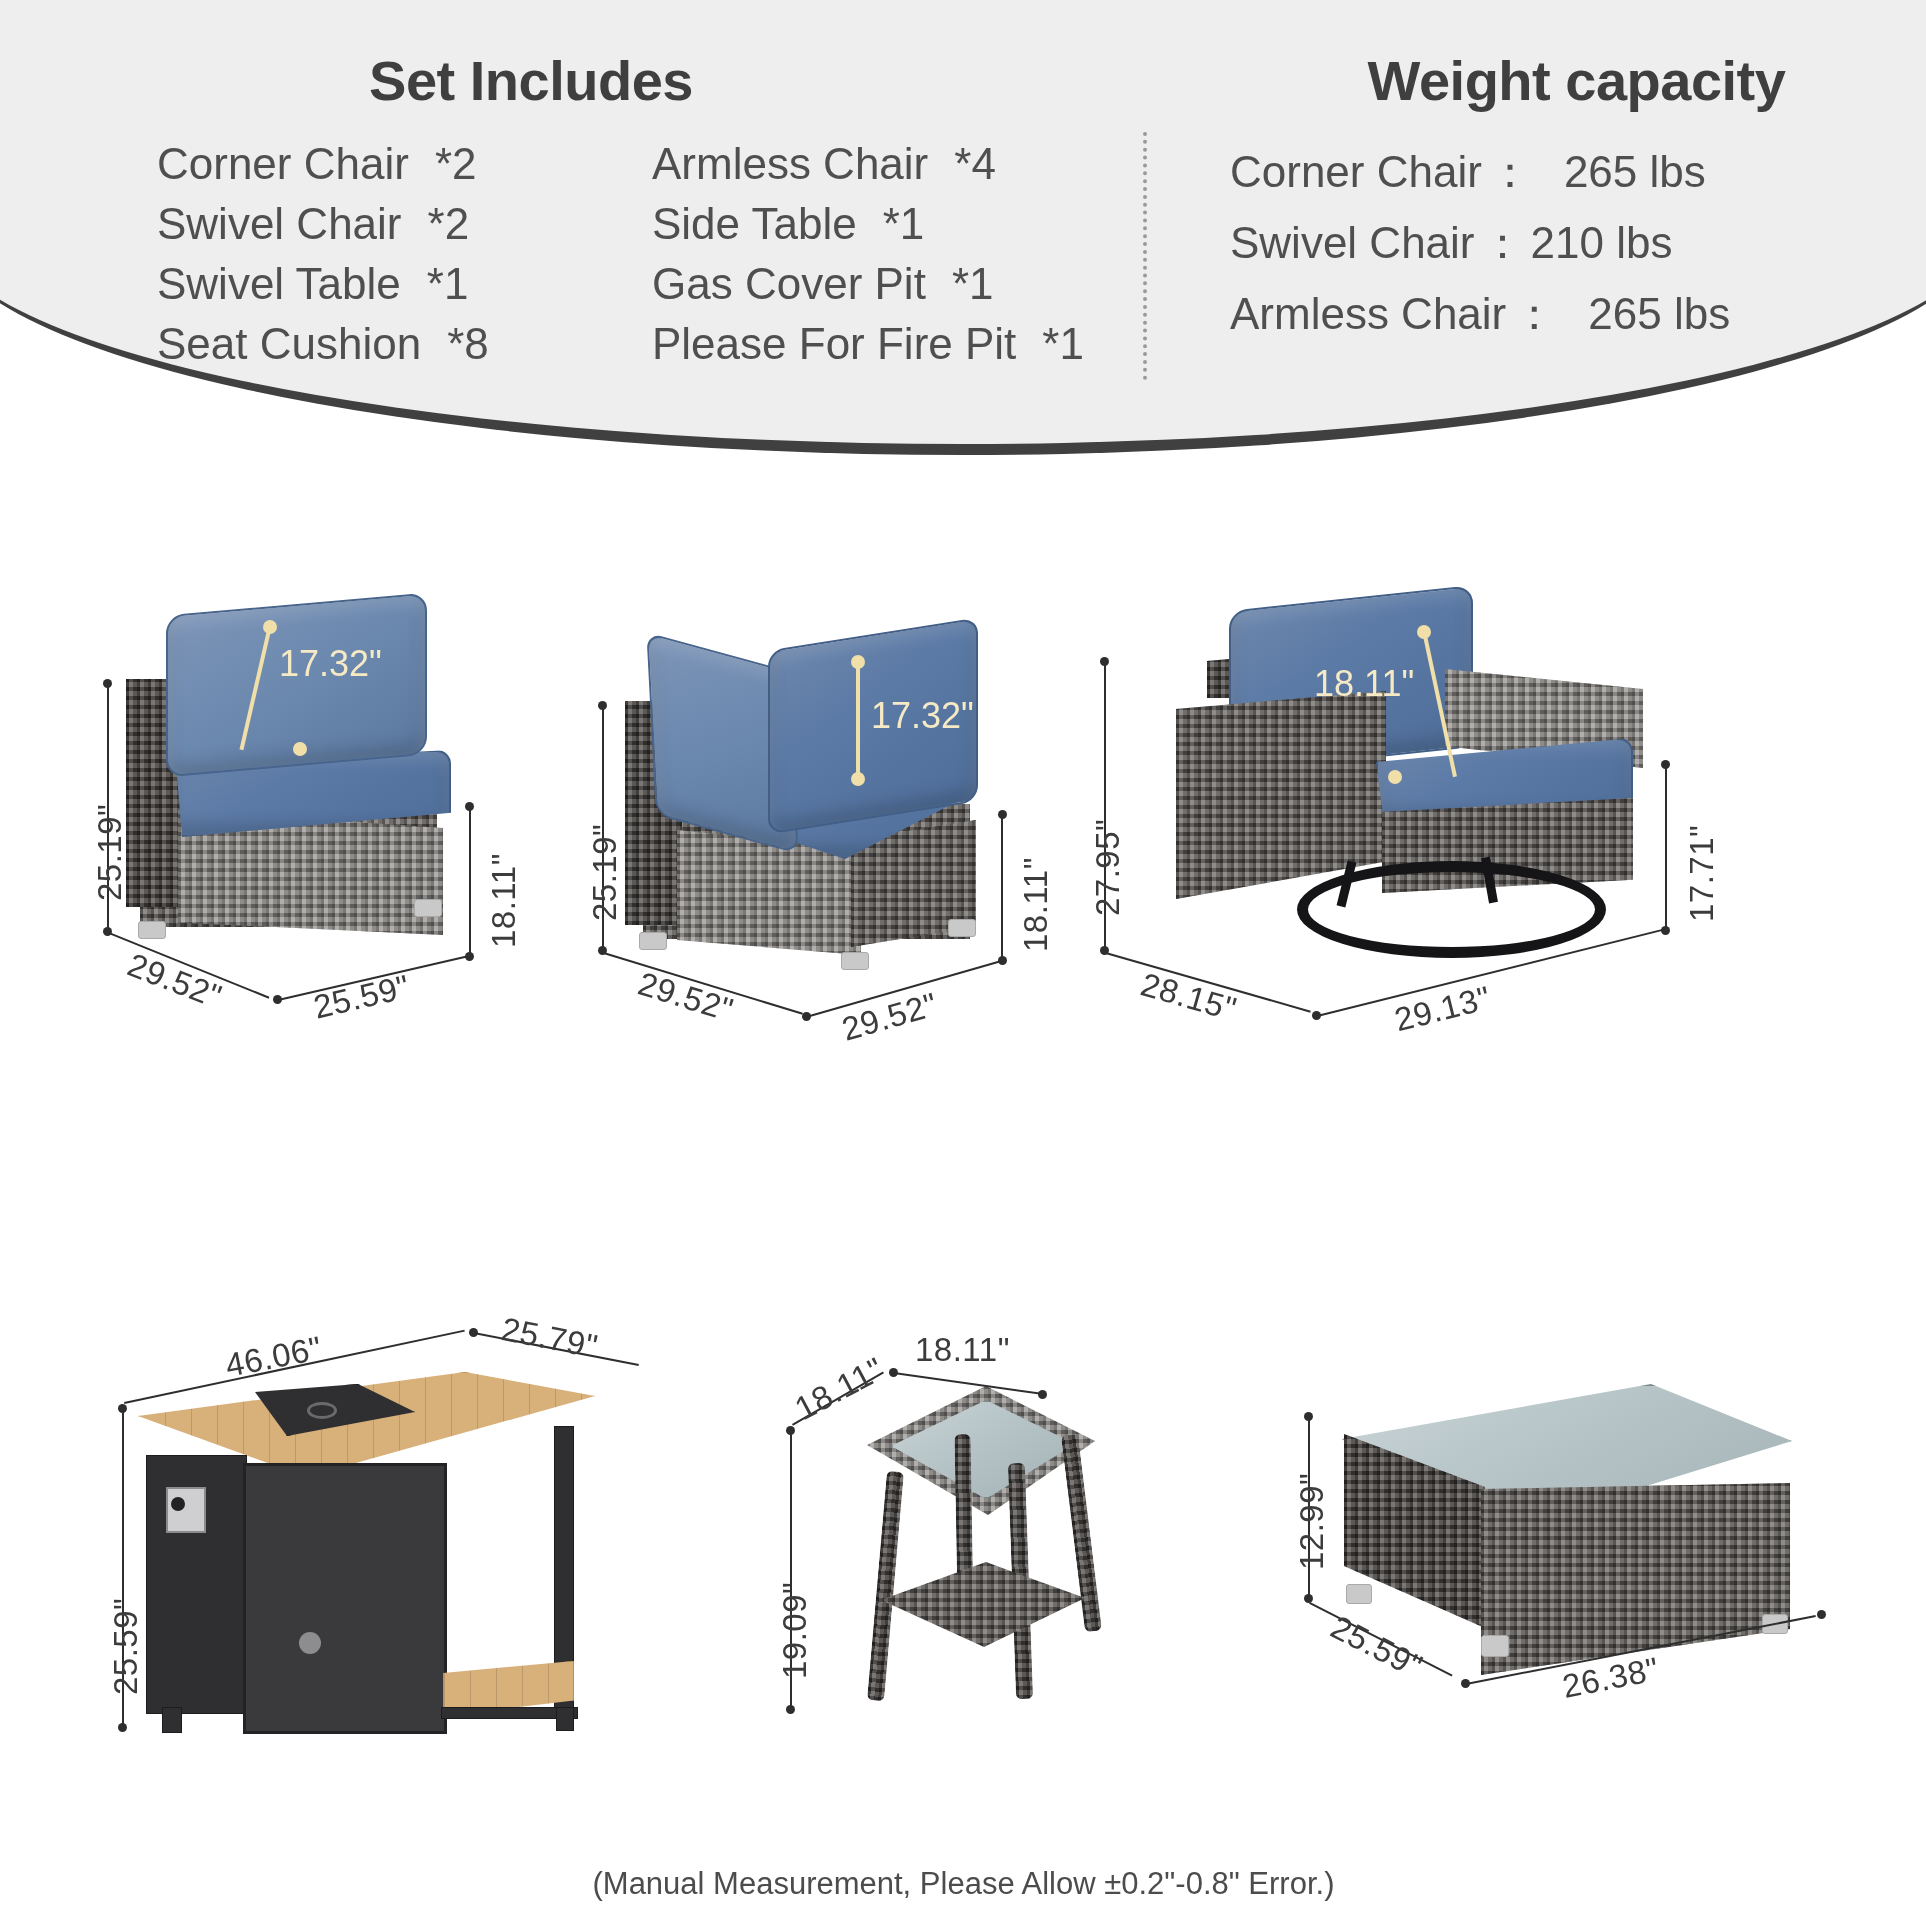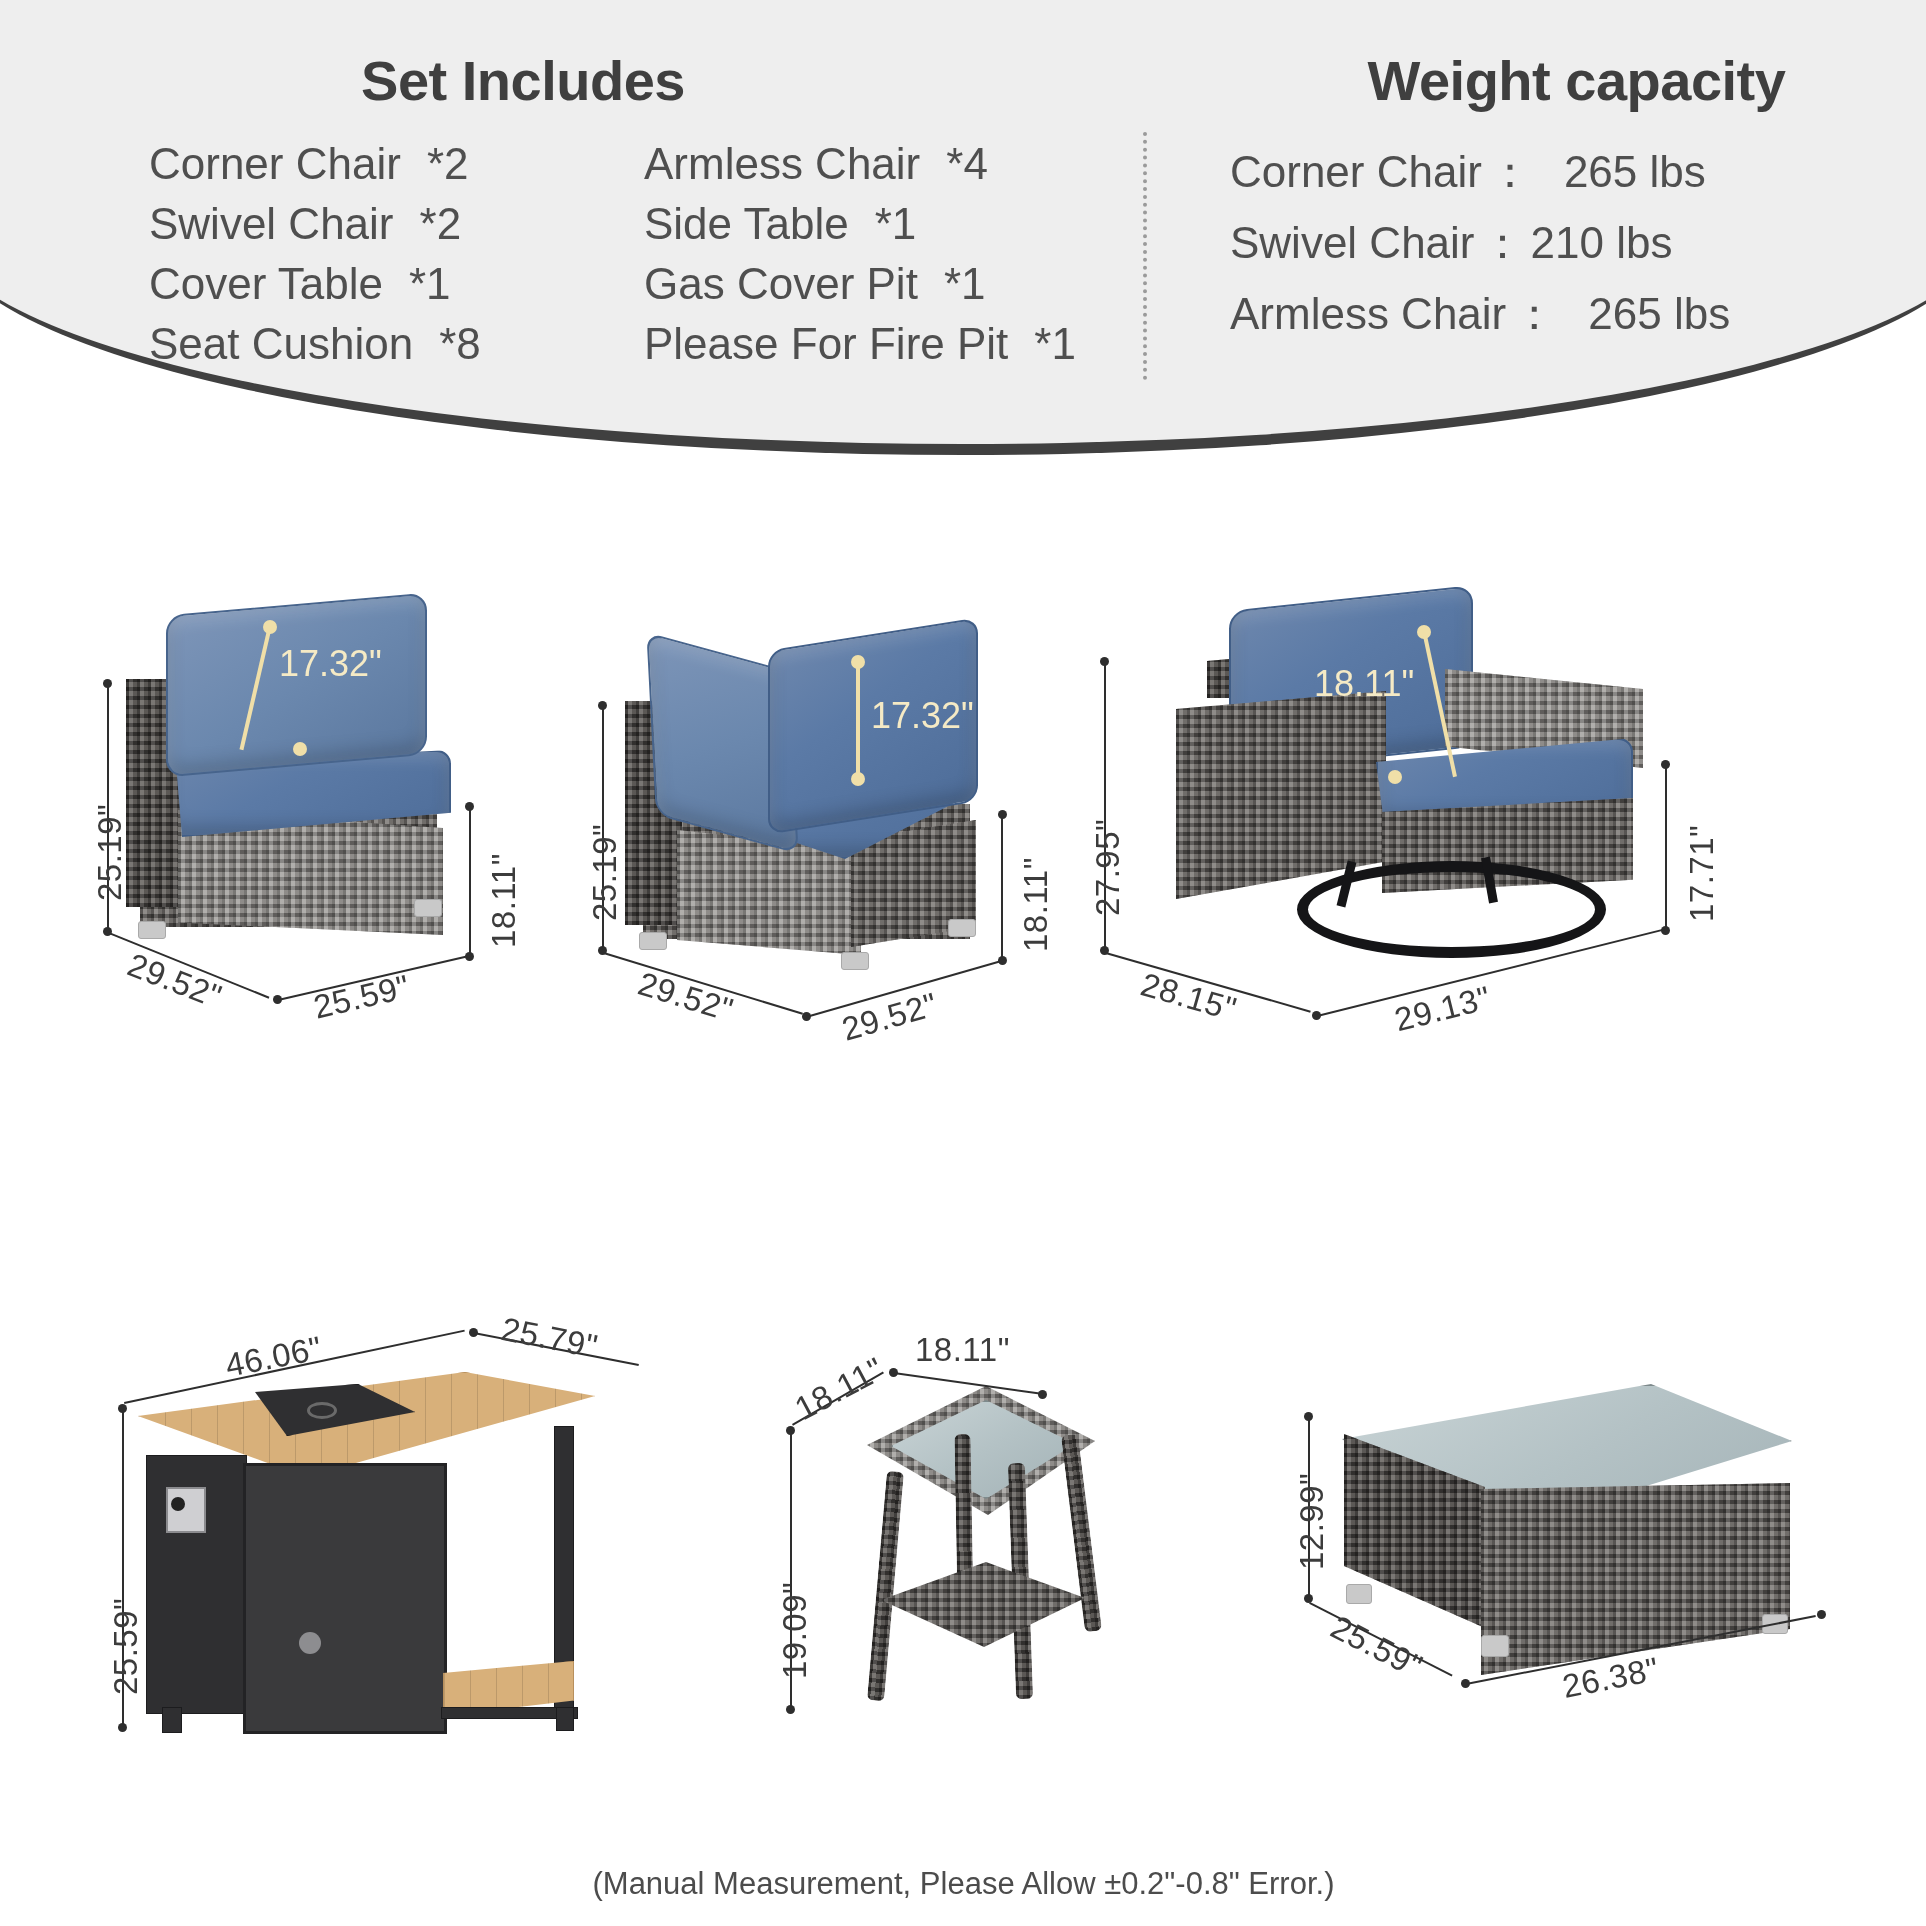--- a/index.html
+++ b/index.html
@@ -30,21 +30,21 @@
 
   .panel-title {
     font-size: 56px;
     font-weight: bold;
     color: #3f3f3f;
     letter-spacing: -0.5px;
     white-space: nowrap;
   }
 
   
-  #set-includes-panel { position: absolute; left: 8px; top: 48px; width: 1139px; }
+  #set-includes-panel { position: absolute; left: 16px; top: 48px; width: 1139px; }
   #set-includes-title { text-align: center; margin-left: -109px; }
   #set-includes-grid {
     margin-top: 26px;
     display: grid;
     grid-template-columns: 495px 475px;
     row-gap: 10px;
     padding-left: 141px;
     box-sizing: border-box;
   }
   .inc-row { display: flex; align-items: baseline; white-space: nowrap; }
@@ -187,21 +187,21 @@
       </div>
       <div class="inc-row">
         <span class="inc-name">Swivel Chair</span>
         <span class="inc-qty">*2</span>
       </div>
       <div class="inc-row">
         <span class="inc-name">Side Table</span>
         <span class="inc-qty">*1</span>
       </div>
       <div class="inc-row">
-        <span class="inc-name">Cover Table</span>
+        <span class="inc-name">Swivel Table</span>
         <span class="inc-qty">*1</span>
       </div>
       <div class="inc-row">
         <span class="inc-name">Gas Cover Pit</span>
         <span class="inc-qty">*1</span>
       </div>
       <div class="inc-row">
         <span class="inc-name">Seat Cushion</span>
         <span class="inc-qty">*8</span>
       </div>

